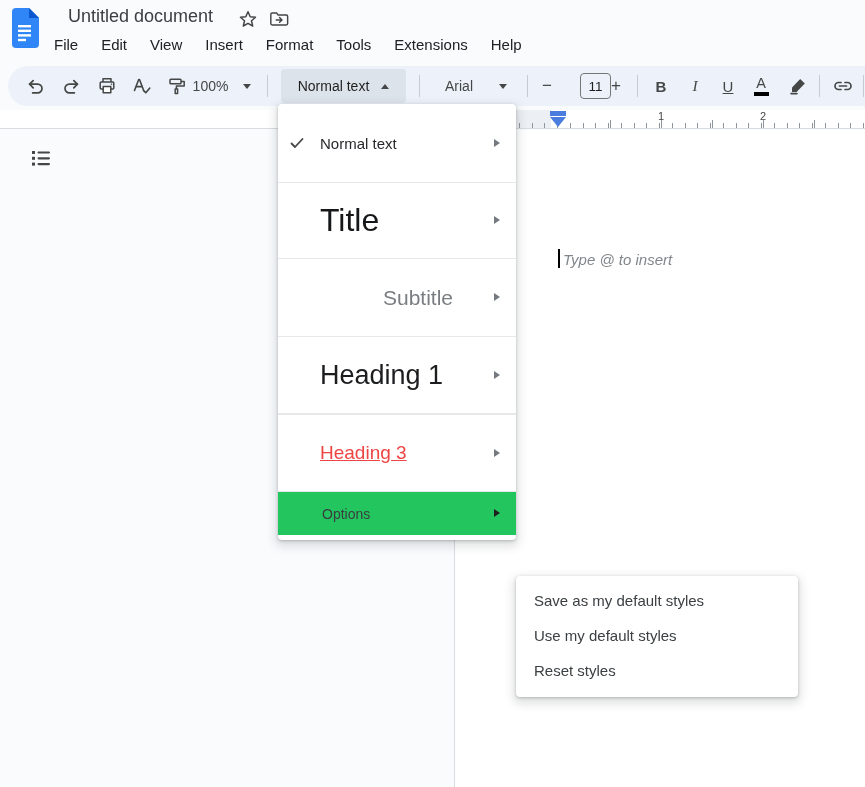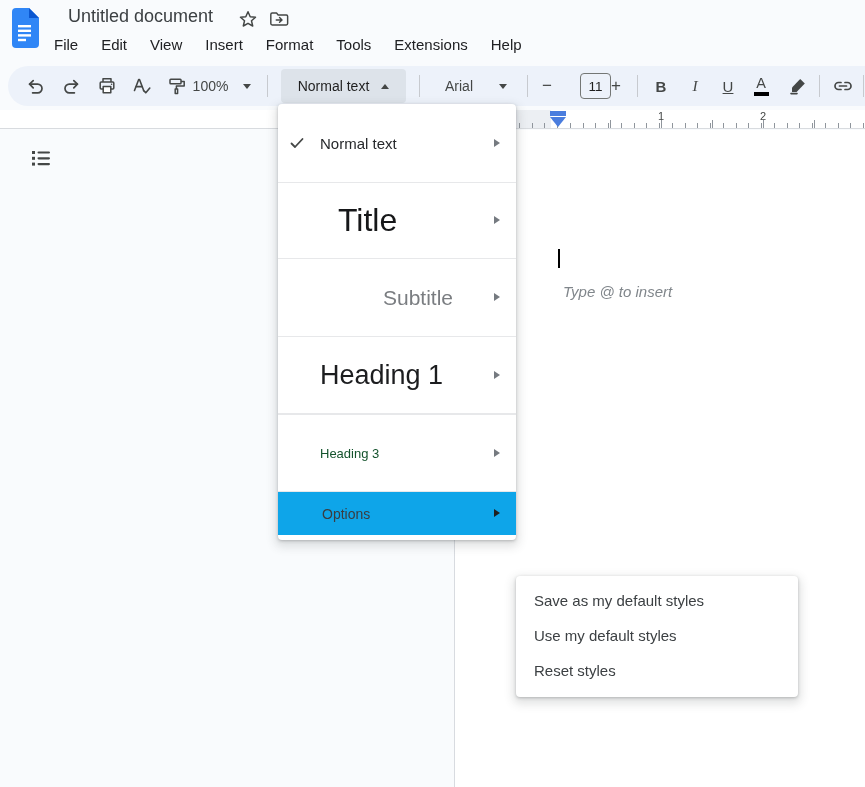--- a/index.html
+++ b/index.html
@@ -57,40 +57,40 @@
   .ruler-num { position:absolute; top:0; font-size:11px; color:#444746; }
   .rn1 { left:658px; } .rn2 { left:760px; }
   .indent-rect { position:absolute; left:550px; top:1px; width:16px; height:4.5px; background:#4a7dde; cursor:pointer; }
   .indent-tri { position:absolute; left:550px; top:7px; width:0; height:0; cursor:pointer;
       border-left:8px solid transparent; border-right:8px solid transparent; border-top:10px solid #4a7dde; }
   
   .doc-area { position:absolute; left:0; top:130px; width:865px; height:657px; }
   .page { position:absolute; left:454px; top:0; width:411px; height:657px; background:#fff; border-left:1px solid #d8dbe0; cursor:text; }
   .outline-btn { position:absolute; left:29px; top:16px; width:24px; height:24px; cursor:pointer; }
   .text-cursor { position:absolute; left:103px; top:119px; width:1.5px; height:19px; background:#000; }
-  .placeholder { position:absolute; left:108px; top:121px; font-size:15px; font-style:italic; color:#80868b;margin-top:32px; }
+  .placeholder { position:absolute; left:108px; top:121px; font-size:15px; font-style:italic; color:#80868b; }
   
   .styles-menu {
     position:absolute; left:278px; top:104px; width:238px; z-index:30;
     background:#fff; border-radius:4px; padding-bottom:5px;
     box-shadow:0 1px 3px rgba(60,64,67,.3), 0 4px 10px 3px rgba(60,64,67,.15);
   }
   .sm-row { position:relative; display:flex; align-items:center; padding-left:42px; cursor:pointer; }
   .sm-check { position:absolute; left:11px; top:50%; margin-top:-8px; }
   .sm-arrow { position:absolute; right:16px; top:50%; margin-top:-4.5px; width:0; height:0;
       border-top:4.5px solid transparent; border-bottom:4.5px solid transparent; border-left:6px solid #757a80; }
   .sm-arrow.dark { border-left-color:#1f1f1f; }
   .menu-divider { height:1px; background:#e7e8ea; }
   .r-normal { height:78px; font-size:15px; color:#27292c; }
-  .r-title { height:75px; font-size:32px; color:#161719;margin-left:18px; }
+  .r-title { height:75px; font-size:32px; color:#161719; }
   .r-subtitle { height:77px; font-size:21px; color:#7a7d81;justify-content:center; }
   .r-h1 { height:76px; font-size:27px; color:#1c1d1f; }
   .r-h2 { height:76px; font-size:23px; color:#36383b; }
-  .r-h3 { height:76px; font-size:13px; color:#14532d; }
-  .r-options { height:43px; font-size:14px; color:#3a3d40; background:#0ea5e9;padding-left:44px; }
+  .r-h3 { height:76px; font-size:19px; color:#ef4444;text-decoration:underline; }
+  .r-options { height:43px; font-size:14px; color:#3a3d40; background:#22c55e;padding-left:44px; }
   
   .options-submenu {
     position:absolute; left:516px; top:576px; width:282px; z-index:31;
     background:#fff; border-radius:4px; padding:7px 0 9px 0;
     box-shadow:0 1px 3px rgba(60,64,67,.3), 0 4px 10px 3px rgba(60,64,67,.15);
   }
   .sub-item { height:35px; display:flex; align-items:center; padding-left:18px; font-size:15px; color:#3c4043; cursor:pointer; }
 </style>
 </head>
 <body>

